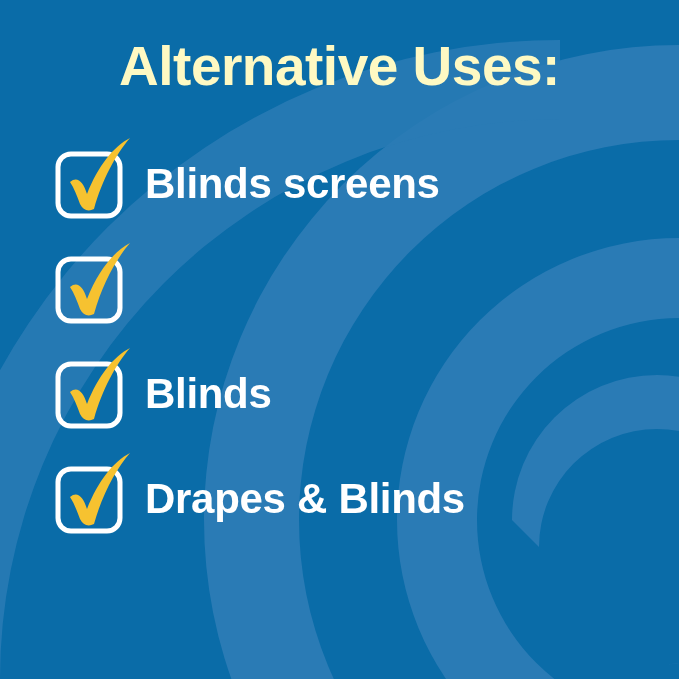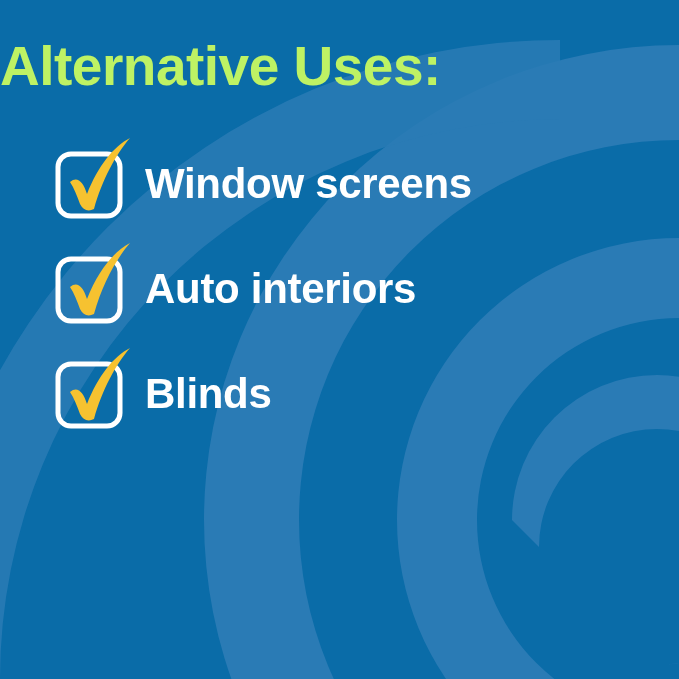--- a/index.html
+++ b/index.html
@@ -24,22 +24,22 @@
     height: 679px;
     pointer-events: none;
   }
 
   
   #title {
     position: absolute;
     left: 0;
     top: 36px;
     width: 679px;
-    text-align: left;
-    color: #bef264;
+    text-align: center;
+    color: #fef9c3;
     font-size: 55px;
     font-weight: bold;
     letter-spacing: -0.5px;
     line-height: 1.1;
     white-space: nowrap;
   }
 
   
   #list {
     position: absolute;
@@ -128,41 +128,50 @@
   <div id="list">
 
     <div class="row">
       <span class="check-wrap">
         <svg class="check-svg" viewBox="0 0 86 86" xmlns="http://www.w3.org/2000/svg">
           <rect x="8" y="16" width="62" height="62" rx="13" ry="13" fill="none" stroke="#ffffff" stroke-width="5"></rect>
           <path d="M 20 44 C 27 38 33 43 37 56 C 48 28 64 8 80 0
                    C 66 16 52 42 44 71 C 38 74 33 72 30 66 C 27 58 24 50 20 44 Z" fill="#f6c230"></path>
         </svg>
       </span>
-      <span class="row-label">Window screens</span>
+      <span class="row-label">Blinds screens</span>
     </div>
 
     <div class="row">
       <span class="check-wrap">
         <svg class="check-svg" viewBox="0 0 86 86" xmlns="http://www.w3.org/2000/svg">
           <rect x="8" y="16" width="62" height="62" rx="13" ry="13" fill="none" stroke="#ffffff" stroke-width="5"></rect>
           <path d="M 20 44 C 27 38 33 43 37 56 C 48 28 64 8 80 0
                    C 66 16 52 42 44 71 C 38 74 33 72 30 66 C 27 58 24 50 20 44 Z" fill="#f6c230"></path>
         </svg>
       </span>
-      <span class="row-label">Auto interiors</span>
     </div>
 
     <div class="row">
       <span class="check-wrap">
         <svg class="check-svg" viewBox="0 0 86 86" xmlns="http://www.w3.org/2000/svg">
           <rect x="8" y="16" width="62" height="62" rx="13" ry="13" fill="none" stroke="#ffffff" stroke-width="5"></rect>
           <path d="M 20 44 C 27 38 33 43 37 56 C 48 28 64 8 80 0
                    C 66 16 52 42 44 71 C 38 74 33 72 30 66 C 27 58 24 50 20 44 Z" fill="#f6c230"></path>
         </svg>
       </span>
       <span class="row-label">Blinds</span>
     </div>
 
 
+    <div class="row">
+      <span class="check-wrap">
+        <svg class="check-svg" viewBox="0 0 86 86" xmlns="http://www.w3.org/2000/svg">
+          <rect x="8" y="16" width="62" height="62" rx="13" ry="13" fill="none" stroke="#ffffff" stroke-width="5"></rect>
+          <path d="M 20 44 C 27 38 33 43 37 56 C 48 28 64 8 80 0
+                   C 66 16 52 42 44 71 C 38 74 33 72 30 66 C 27 58 24 50 20 44 Z" fill="#f6c230"></path>
+        </svg>
+      </span>
+      <span class="row-label">Drapes &amp; Blinds</span>
+    </div>
 
   </div>
 </div>
 
 </body></html>

